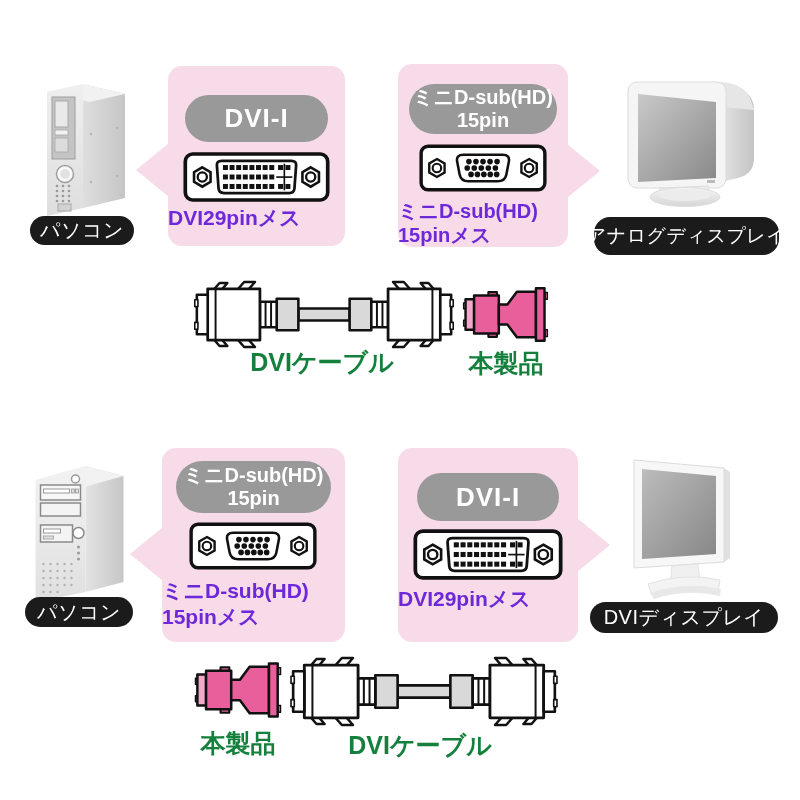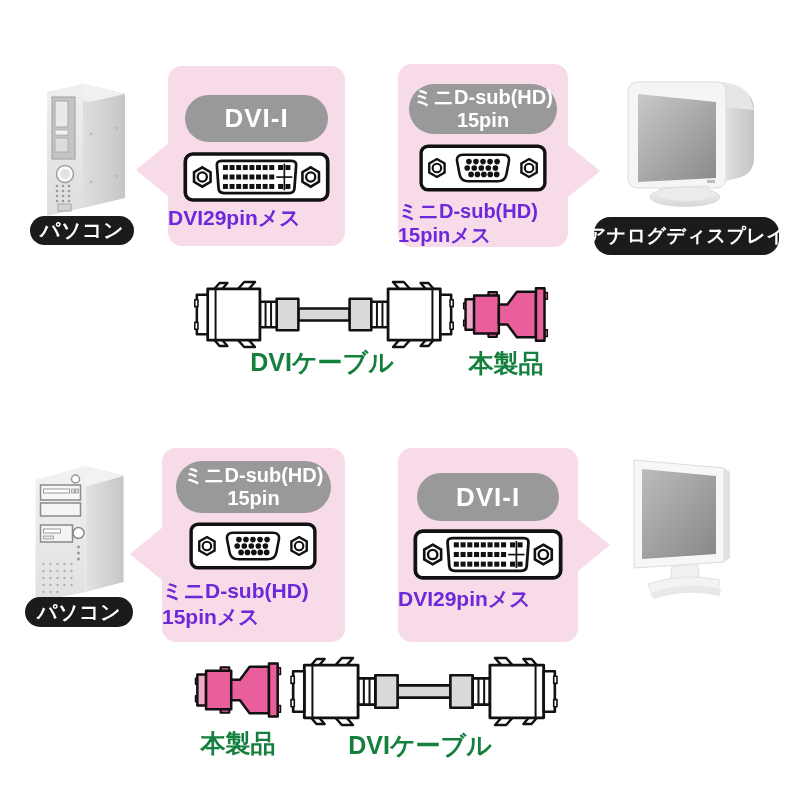--- a/index.html
+++ b/index.html
@@ -5,21 +5,21 @@
   html,body { margin:0; padding:0; background:#fff; }
   .canvas {
     position:relative; width:800px; height:800px; background:#ffffff;
     font-family:"Liberation Sans","DejaVu Sans",sans-serif; overflow:hidden;
   }
   .abs { position:absolute; }
   
   .capsule {
     position:absolute; background:#1b1b1b; color:#ffffff; border-radius:16px;
     display:flex; align-items:center; justify-content:center;
-    font-weight:bold; font-size:20px; white-space:nowrap; letter-spacing:0.5px;
+    font-weight:normal; font-size:20px; white-space:nowrap; letter-spacing:0.5px;
   }
   
   .callout { position:absolute; background:#f8dbe8; border-radius:14px; }
   .tail { position:absolute; width:0; height:0; border-top:27px solid transparent; border-bottom:27px solid transparent; }
   .tail-left  { left:-32px;  border-right:33px solid #f8dbe8; }
   .tail-right { right:-32px; border-left:33px solid #f8dbe8; }
   
   .pill {
     position:absolute; background:#999999; color:#ffffff; border-radius:26px;
     display:flex; flex-direction:column; align-items:center; justify-content:center;
@@ -371,20 +371,23 @@
     </div>
     <svg class="abs" style="left:15px;top:79px" width="150" height="55" viewBox="0 0 160 56">
         <use href="#sym-dvi"></use>
       </svg>
     <div class="cap" style="top:139px">DVI29pinメス</div>
   </div>
 
   <svg class="abs" style="left:612px;top:452px" width="155" height="148" viewBox="0 0 155 148">
       <use href="#sym-lcd"></use>
     </svg>
+  <div class="capsule" style="left:590px;top:602px;width:188px;height:31px">
+    <span>DVIディスプレイ</span>
+  </div>
 
   <svg class="abs" style="left:194px;top:660px" width="88" height="60" viewBox="0 0 90 62">
       <use href="#sym-adapter"></use>
     </svg>
   <svg class="abs" style="left:290px;top:656px" width="268" height="71" viewBox="0 0 264 70">
       <use href="#sym-cable"></use>
     </svg>
   <div class="cable-label" style="left:194px;top:727px;width:88px">本製品</div>
   <div class="cable-label" style="left:330px;top:729px;width:180px">DVIケーブル</div>
 

